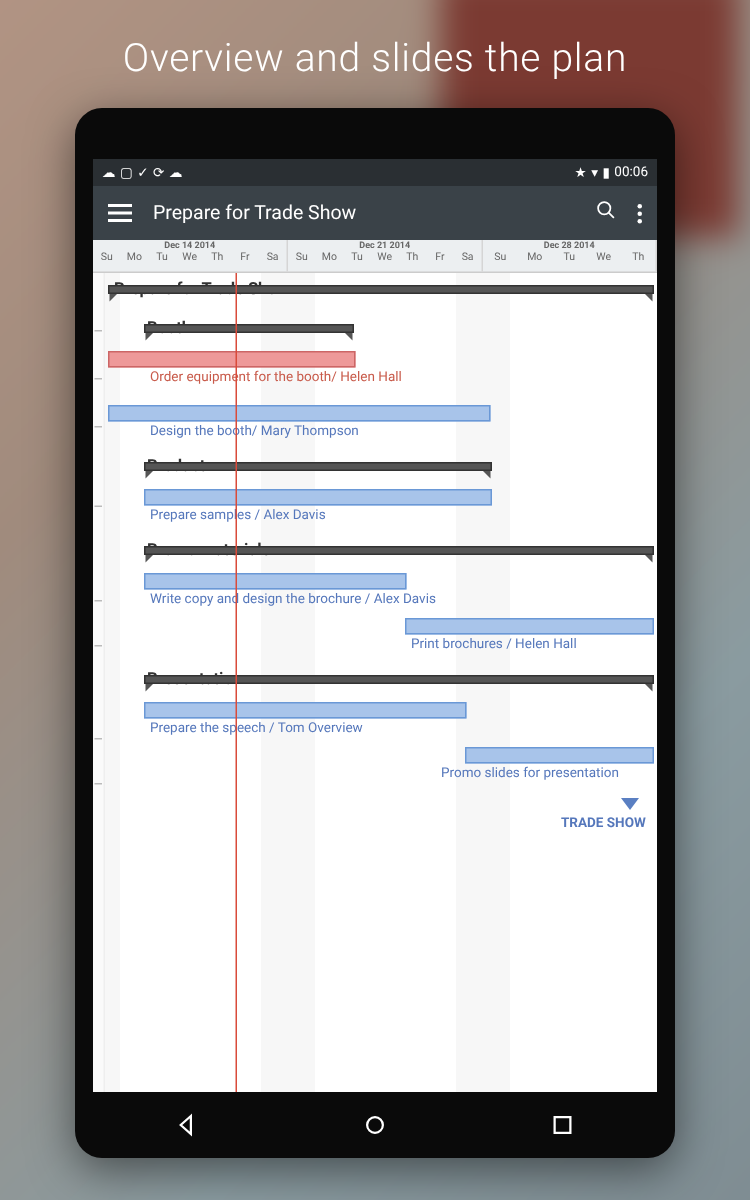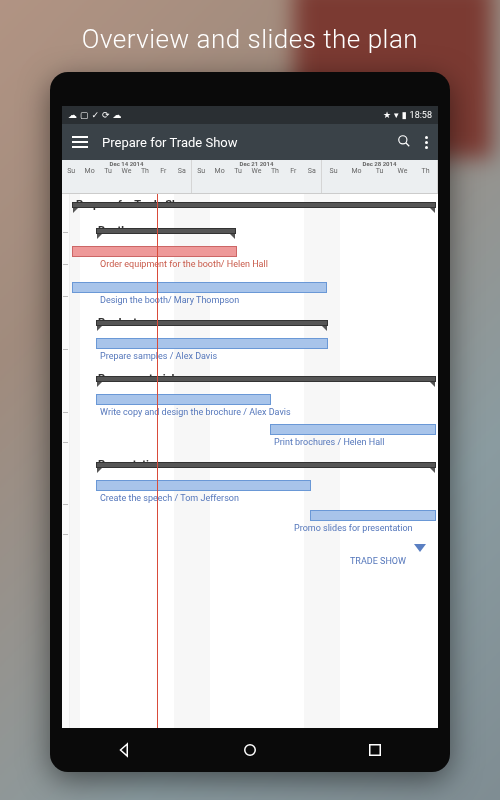--- a/index.html
+++ b/index.html
@@ -9,21 +9,21 @@
 .heading{position:relative;z-index:2;color:#fff;font-size:26px;font-weight:300;text-align:center;padding:24px 0 18px;letter-spacing:.5px}
 .tablet{position:relative;z-index:2;width:400px;height:700px;margin:0 auto;background:#0a0a0a;border-radius:18px;padding:34px 12px 44px;box-shadow:0 8px 30px rgba(0,0,0,.5)}
 .scr{width:100%;height:100%;background:#fff;position:relative;overflow:hidden}
 .status{height:18px;background:#2a2f33;display:flex;align-items:center;justify-content:space-between;padding:0 6px;color:#fff;font-size:9px}
 .status .l,.status .r{display:flex;gap:3px;align-items:center}
 .appbar{height:36px;background:#3a4248;display:flex;align-items:center;padding:0 10px;gap:14px;color:#fff}
 .ham{width:16px}.ham div{height:2px;background:#fff;margin:3px 0}
 .apptitle{flex:1;font-size:13px}
 .aicon{font-size:14px}
 .dot3{display:flex;flex-direction:column;gap:2px}.dot3 i{width:3px;height:3px;background:#fff;border-radius:50%;display:block}
-.wkheader{height:34px;background:#eceff1;border-bottom:1px solid #ccc;display:flex;font-size:7px;color:#666}
+.wkheader{height:22px;background:#eceff1;border-bottom:1px solid #ccc;display:flex;font-size:7px;color:#666}
 .wk{flex:1;text-align:center;border-right:1px solid #d5d5d5}
 .wk .d{display:block;font-size:6px;font-weight:bold}
 .wk .days{display:flex}.wk .days span{flex:1}
 .gantt{position:relative;height:550px;background:#fff;overflow:hidden}
 .grid{position:absolute;inset:0}
 .grid .colw{position:absolute;top:0;bottom:0;background:#f7f7f7}
 .today{position:absolute;top:0;bottom:-40px;width:1px;background:#d94b3a;left:95px;z-index:5}
 .tside{position:absolute;left:0;top:0;bottom:0;width:8px;background:#fafafa;border-right:1px solid #eee}
 .tside .t{position:absolute;left:1px;width:5px;height:1px;background:#bbb}
 .bar{position:absolute;height:11px;top:2px;border:1px solid}
@@ -55,21 +55,21 @@
   <span>☁</span>
   <span>▢</span>
   <span>✓</span>
   <span>⟳</span>
   <span>☁</span>
  </div>
  <div class="r">
   <span>★</span>
   <span>▾</span>
   <span>▮</span>
-  <span>18:58</span>
+  <span>00:06</span>
  </div>
 </div>
 
 <div class="appbar">
  <div class="ham">
           <div></div>
           <div></div>
           <div></div>
         </div>
  <div class="apptitle">Prepare for Trade Show</div>
@@ -157,26 +157,26 @@
  <div class="glabel" style="left:36px;top:178px">Promo materials</div>
  <div class="bar group" style="left:34px;right:2px;top:182px"></div>
  <div class="bar blue" style="left:34px;width:175px;top:200px"></div>
  <div class="tlabel blue" style="left:38px;top:213px">Write copy and design the brochure / Alex Davis</div>
  <div class="bar blue" style="left:208px;right:2px;top:230px"></div>
  <div class="tlabel blue" style="left:212px;top:243px">Print brochures / Helen Hall</div>
 
  <div class="glabel" style="left:36px;top:264px">Presentation</div>
  <div class="bar group" style="left:34px;right:2px;top:268px"></div>
  <div class="bar blue" style="left:34px;width:215px;top:286px"></div>
- <div class="tlabel blue" style="left:38px;top:299px">Create the speech / Tom Jefferson</div>
+ <div class="tlabel blue" style="left:38px;top:299px">Prepare the speech / Tom Overview</div>
  <div class="bar blue" style="left:248px;right:2px;top:316px"></div>
  <div class="tlabel blue" style="left:232px;top:329px">Promo slides for presentation</div>
 
  <div class="mile" style="left:352px;top:350px"></div>
- <div class="tlabel blue" style="left:288px;top:362px;font-weight:normal">TRADE SHOW</div>
+ <div class="tlabel blue" style="left:312px;top:362px;font-weight:bold">TRADE SHOW</div>
 </div>
 
 </div>
 
 <div class="navbar">
  <div class="navb"><svg viewBox="0 0 24 24" stroke="#fff" fill="none" stroke-width="2">
           <path d="M15 4 L6 12 L15 20 Z"></path>
         </svg></div>
  <div class="navb"><svg viewBox="0 0 24 24" stroke="#fff" fill="none" stroke-width="2">
           <circle cx="12" cy="12" r="7"></circle>

